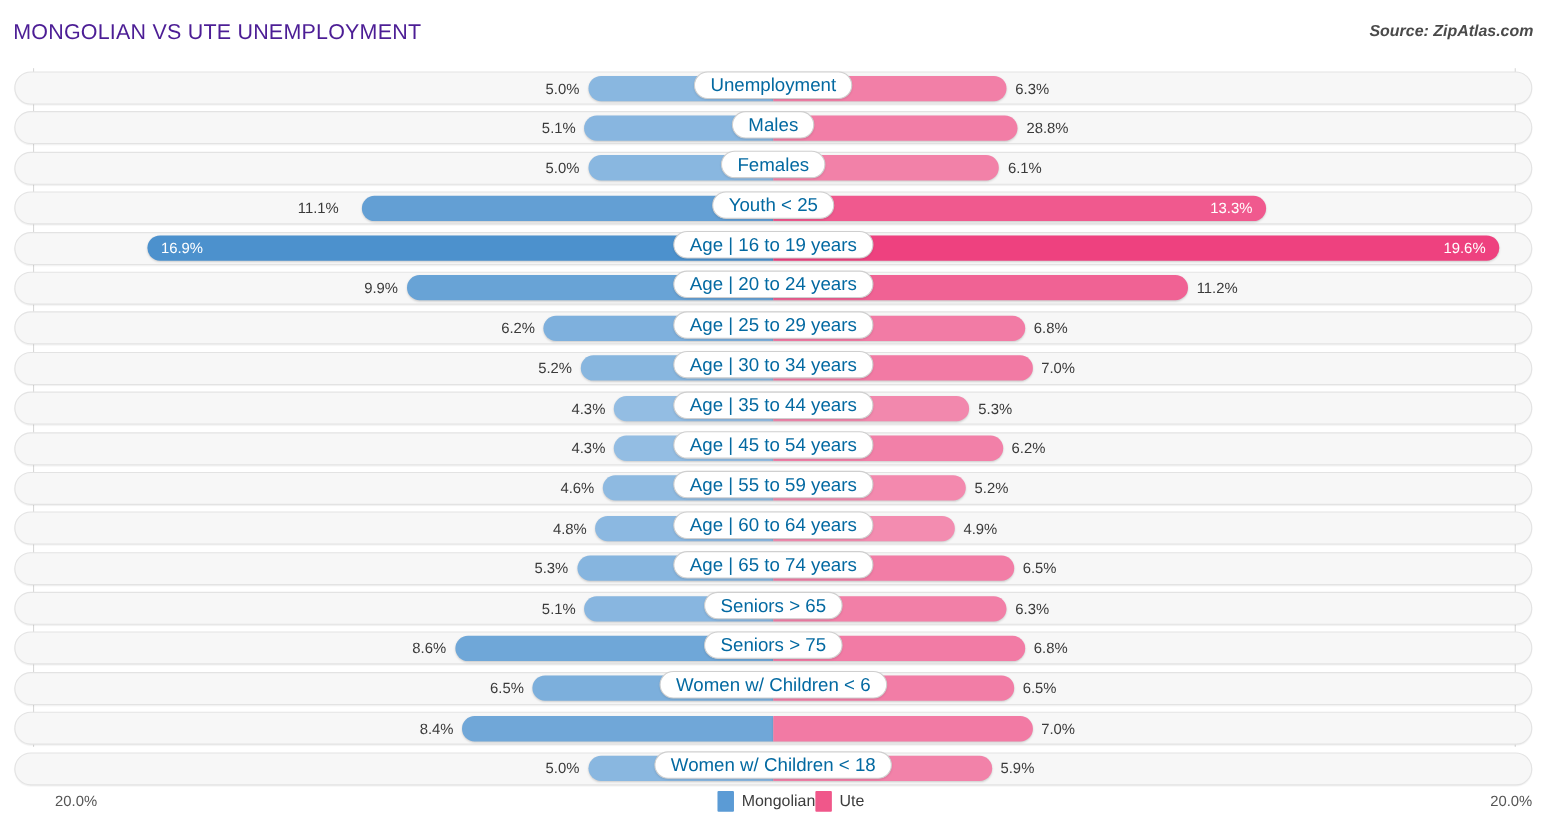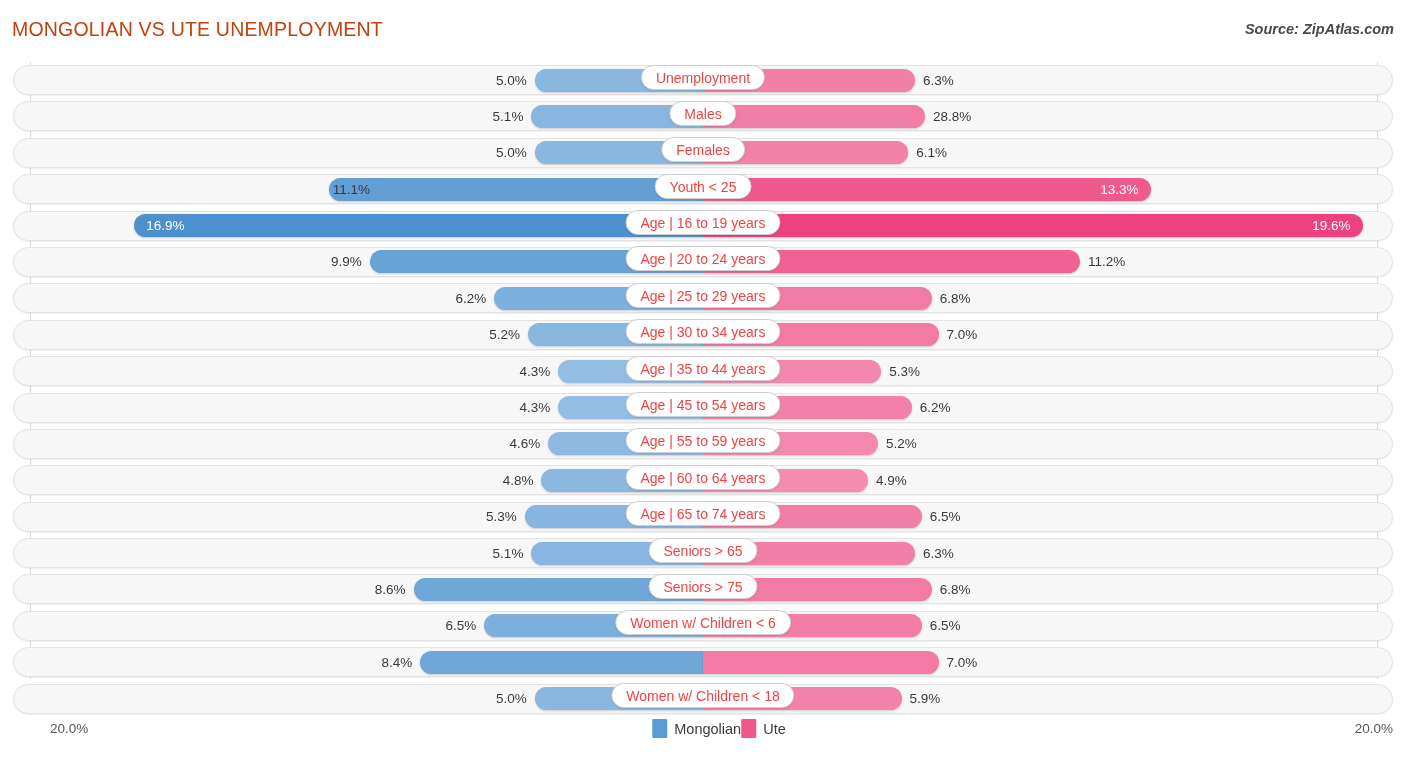--- a/index.html
+++ b/index.html
@@ -21,21 +21,21 @@
   .header {
     position: absolute;
     top: 0; left: 0;
     width: 1406px; height: 62px;
   }
   .chart-title {
     position: absolute;
     left: 12px; top: 18px;
     font-size: 19.5px;
     letter-spacing: 0.2px;
-    color: #c2410c;
+    color: #4c1d95;
     font-weight: 400;
     white-space: nowrap;
   }
   .chart-source {
     position: absolute;
     right: 12px; top: 21px;
     font-size: 14.5px;
     font-style: italic;
     font-weight: bold;
     color: #4a4a4a;
@@ -121,22 +121,22 @@
     position: absolute;
     top: 2.5px;
     left: 50%;
     transform: translateX(-50%);
     height: 25px;
     line-height: 24px;
     padding: 0 14px;
     background: #ffffff;
     border: 1px solid #cfcfcf;
     border-radius: 13px;
-    font-size: 14px;
-    color: #ef4444;
+    font-size: 17px;
+    color: #0369a1;
     white-space: nowrap;
     box-shadow: 0 1px 2px rgba(0,0,0,0.10);
     z-index: 5;
   }
 
   
   .footer {
     position: absolute;
     left: 16px; top: 717px;
     width: 1406px; height: 40px;
@@ -219,21 +219,21 @@
             <div class="vlabel outside-left" style="right: 879.25px;">5.0%</div>
             <div class="vlabel outside-right" style="left: 916.265px;">6.1%</div>
           </div>
           <div class="catpill">Females</div>
         </div>
         <div class="row">
           <div class="track"></div>
           <div class="bars">
             <div class="bar left" style="left: 329.485px; width: 373.515px; background: rgb(99, 159, 212);"></div>
             <div class="bar right" style="left: 703px; width: 447.545px; background: rgb(240, 89, 142);"></div>
-            <div class="vlabel outside-left" style="right: 1036px; text-align: center;">11.1%</div>
+            <div class="vlabel outside-left" style="right: 1098px; text-align: center;">11.1%</div>
             <div class="vlabel inside" style="left: 1092.55px; width: 46px; text-align: right;">13.3%</div>
           </div>
           <div class="catpill">Youth &lt; 25</div>
         </div>
         <div class="row">
           <div class="track"></div>
           <div class="bars">
             <div class="bar left" style="left: 134.315px; width: 568.685px; background: rgb(76, 145, 205);"></div>
             <div class="bar right" style="left: 703px; width: 659.54px; background: rgb(238, 65, 127);"></div>
             <div class="vlabel inside" style="left: 146.315px;">16.9%</div>

